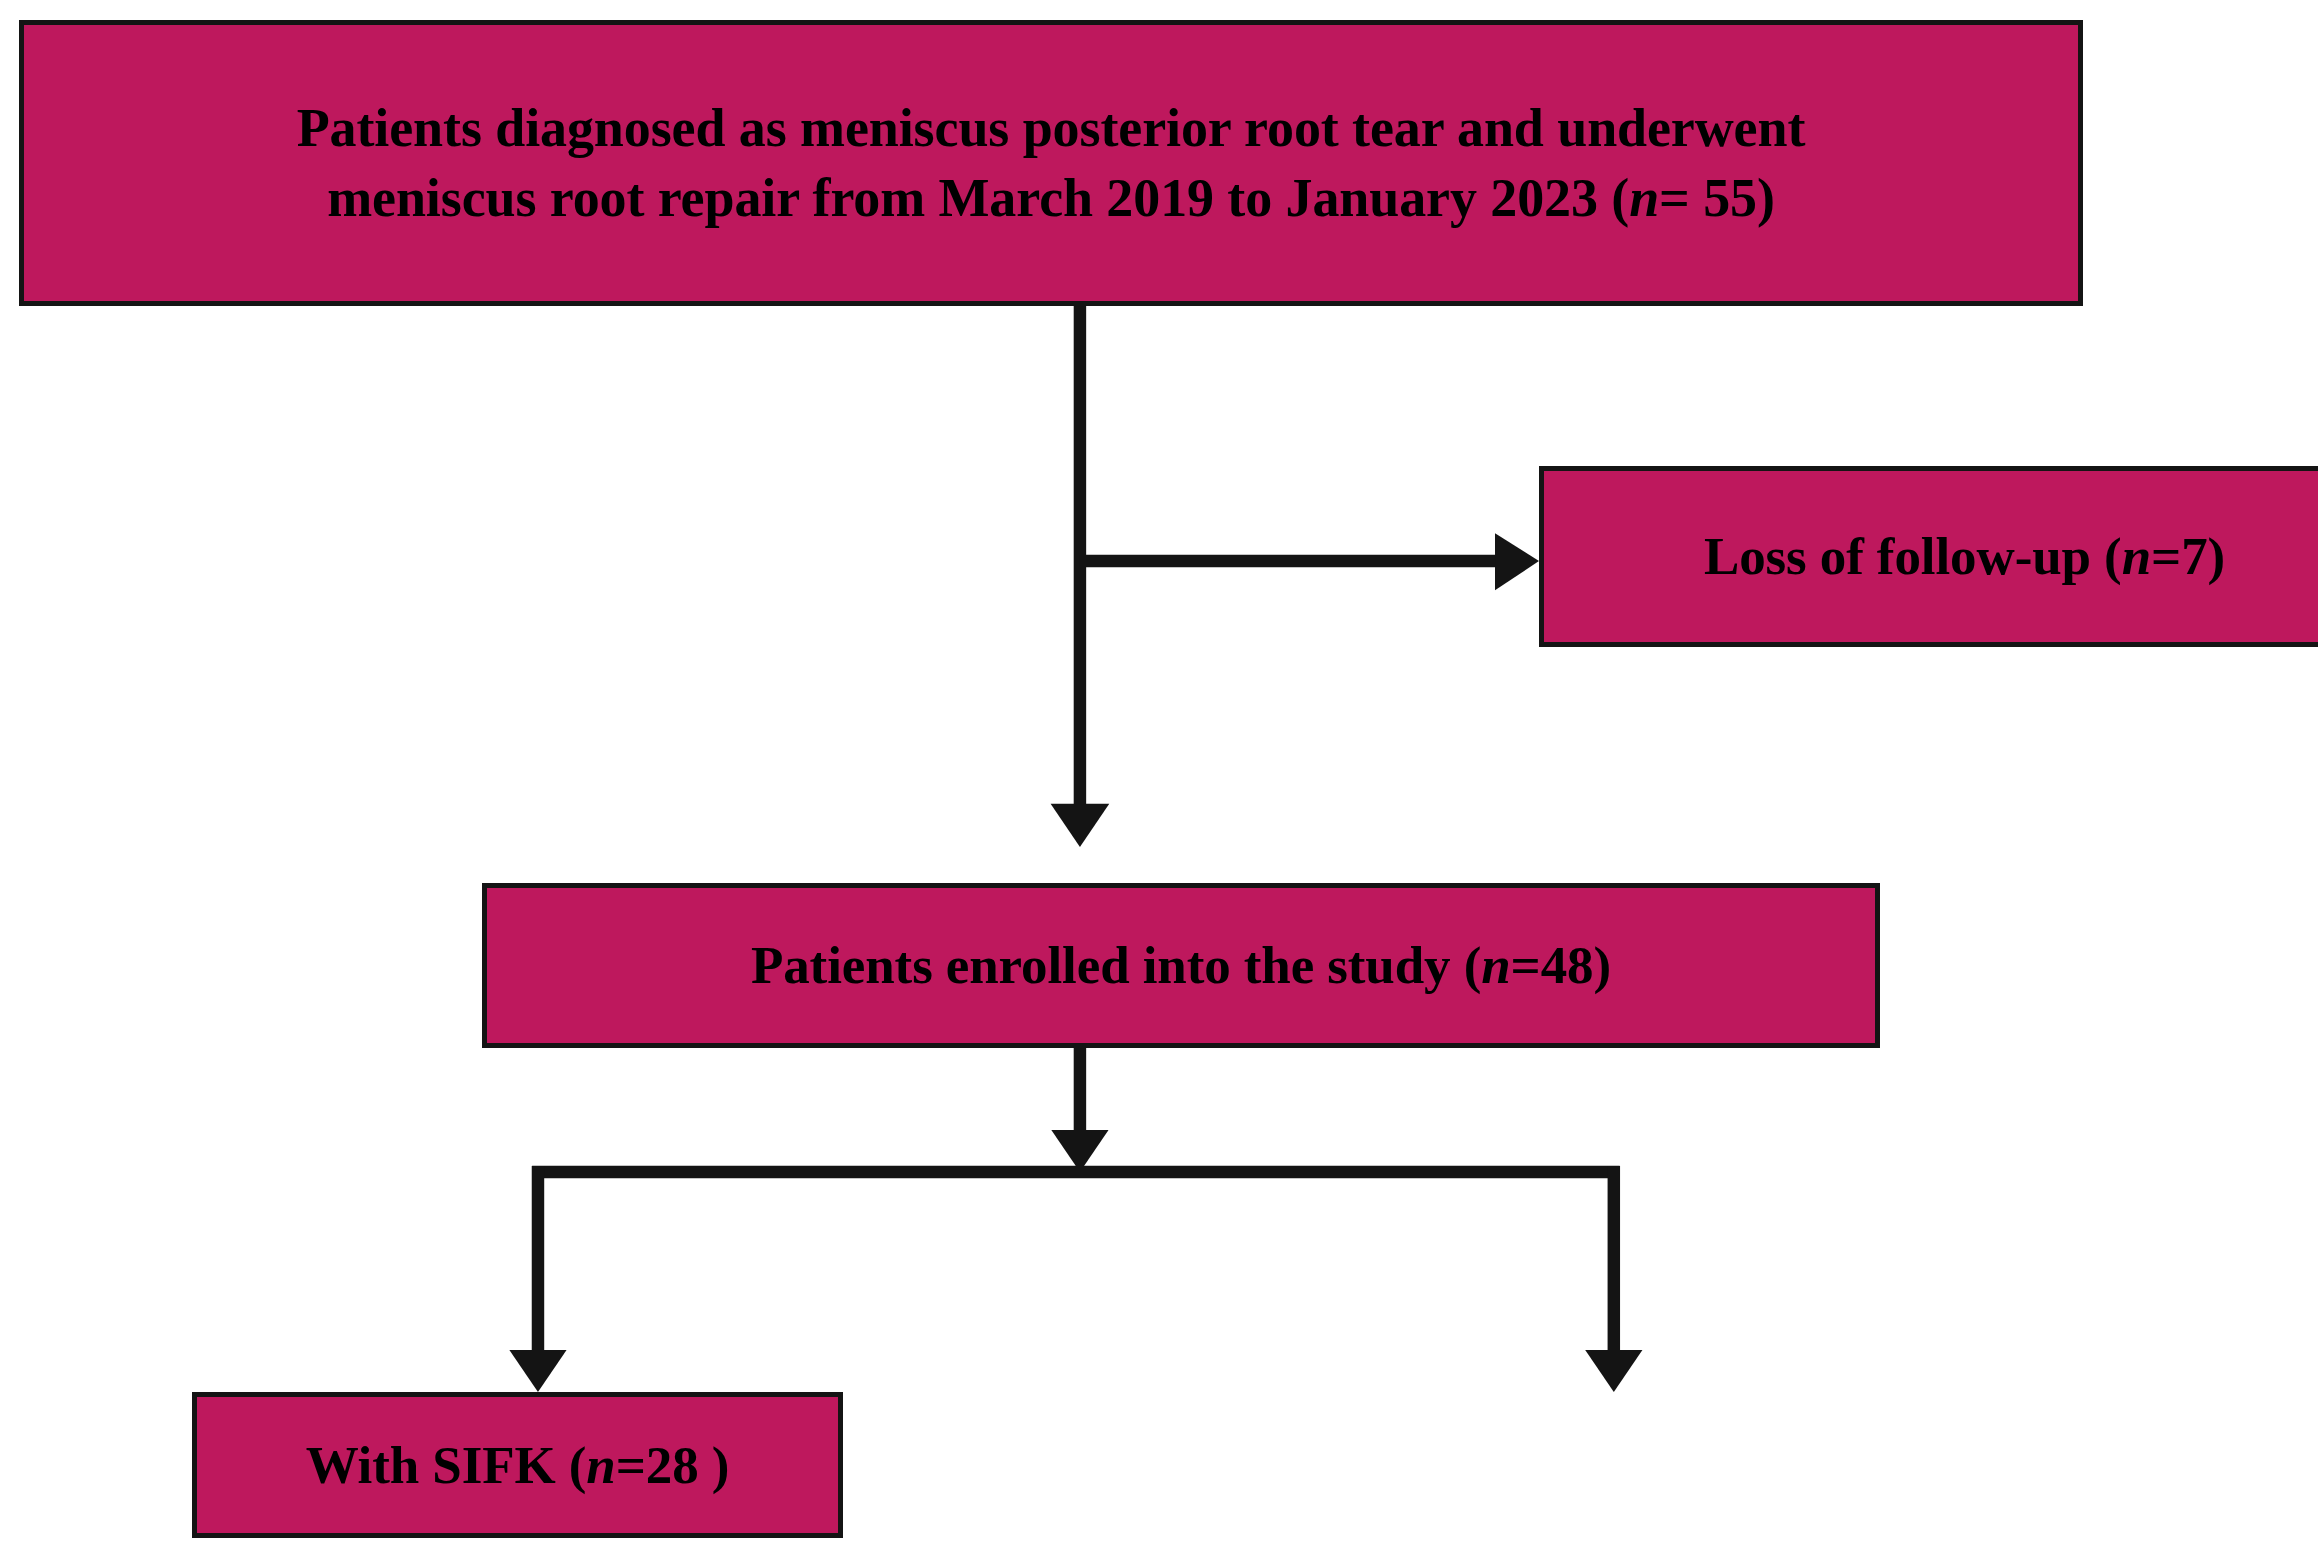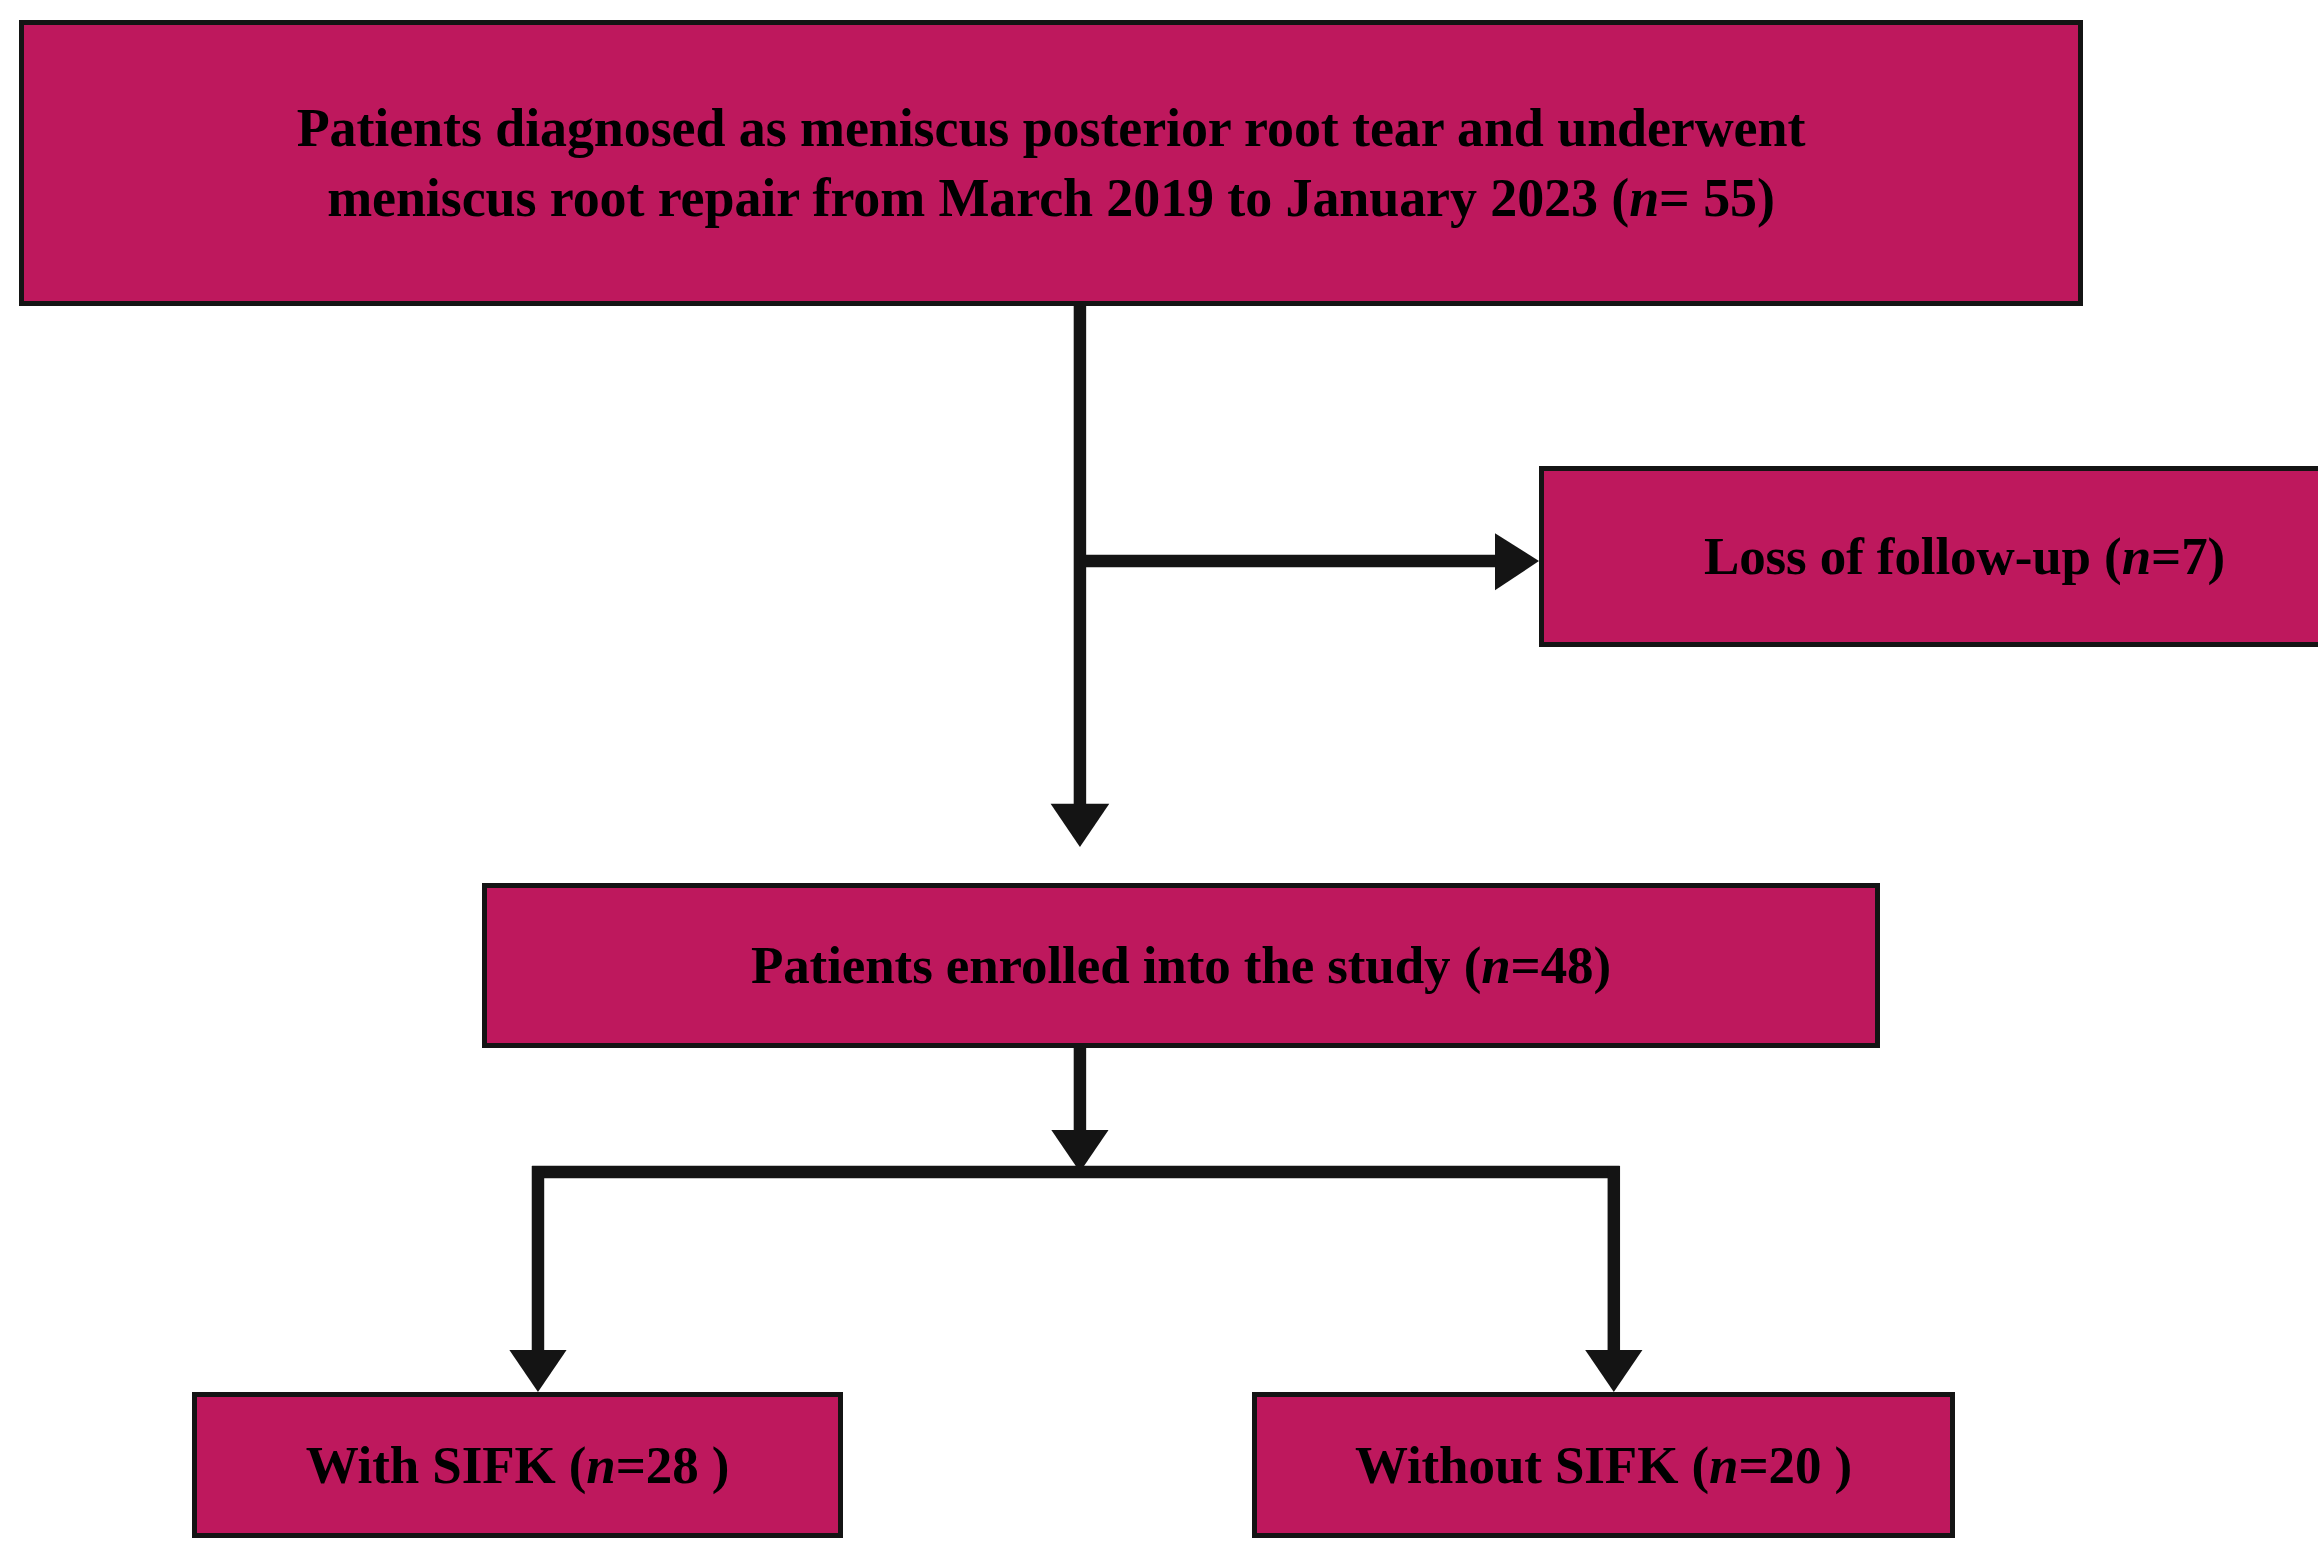--- a/index.html
+++ b/index.html
@@ -128,18 +128,15 @@
   </div>
 
   <div class="node-box" id="node-enrolled">
     <span class="node-text">Patients enrolled into the study (<i class="ital">n</i>=48)</span>
   </div>
 
   <div class="node-box" id="node-with-sifk">
     <span class="node-text">With SIFK (<i class="ital">n</i>=28 )</span>
   </div>
 
-  <div class="node-box" id="node-without-sifk">
-    <span class="node-text">Without SIFK (<i class="ital">n</i>=20 )</span>
-  </div>
 
 </div>
 
 
 </body></html>

